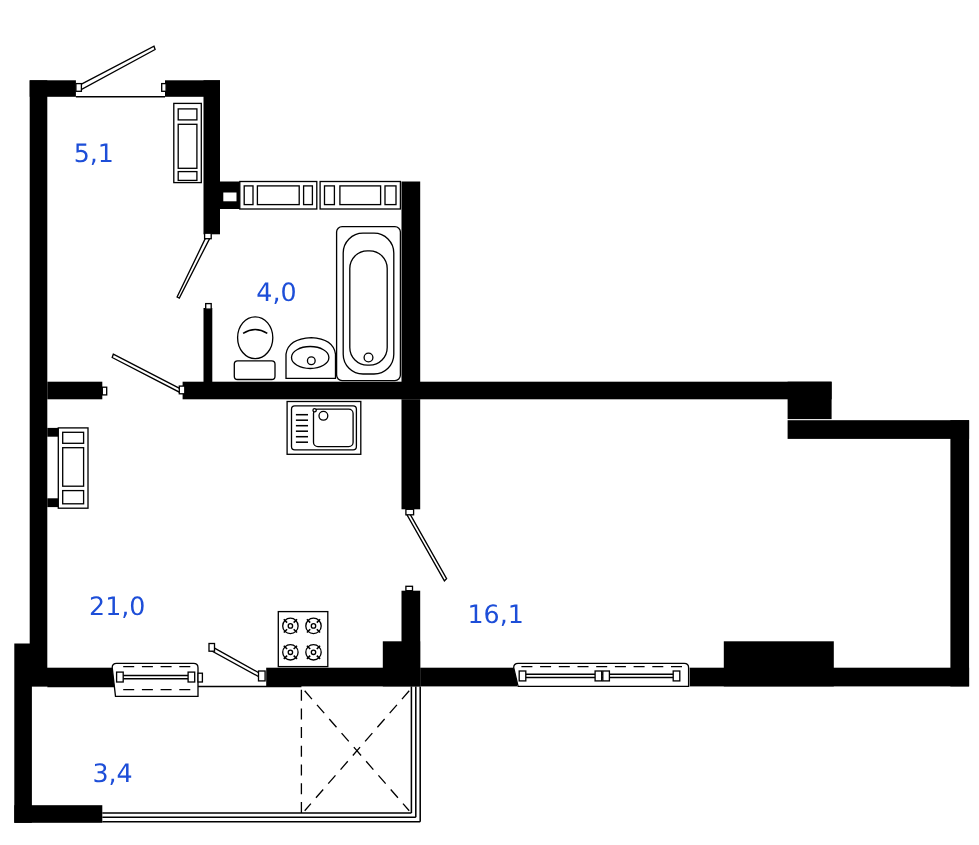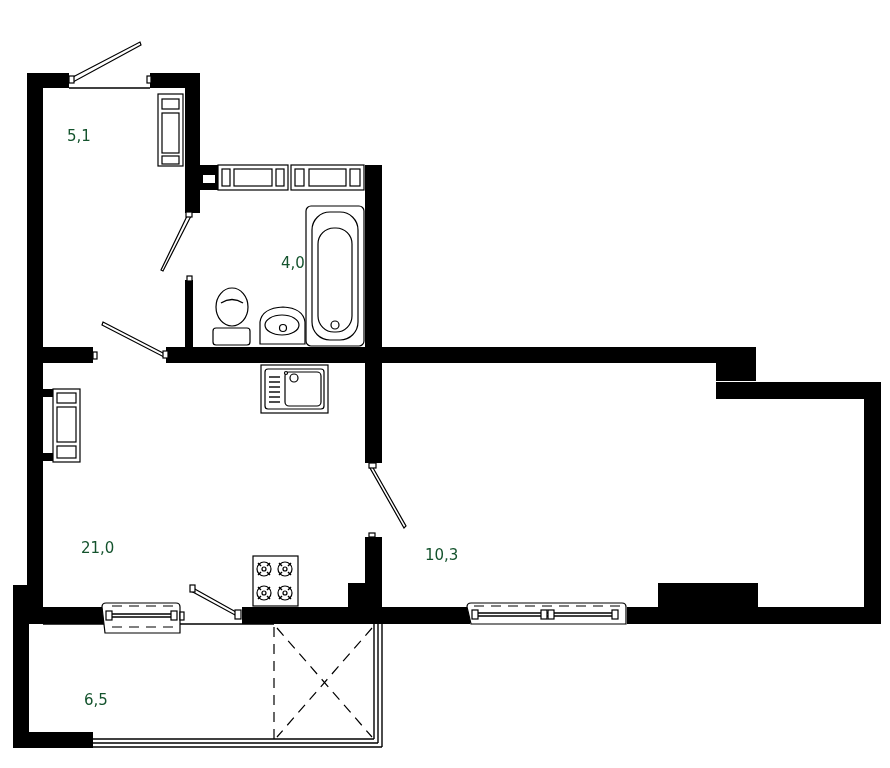--- a/index.html
+++ b/index.html
@@ -6,22 +6,22 @@
     body { width: 890px; height: 768px; overflow: hidden; position: relative; }
     #plan { position: absolute; left: 0; top: 0; width: 890px; height: 768px; }
     .wall { fill: #000000; }
     .line { fill: none; stroke: #000000; stroke-width: 1.4; }
     .thin { fill: #ffffff; stroke: #000000; stroke-width: 1.2; }
     .dash { fill: none; stroke: #000000; stroke-width: 1.2; stroke-dasharray: 10 7; }
     .door { fill: #ffffff; stroke: #000000; stroke-width: 1.2; }
     .area-label {
       position: absolute;
       font-family: "DejaVu Sans", sans-serif;
-      font-size: 15px;
-      color: #14532d;
+      font-size: 23px;
+      color: #1d4ed8;
       letter-spacing: 0px;
       line-height: 1;
     }
   </style>
 </head>
 <body>
 
 <svg id="plan" viewBox="0 0 890 768" xmlns="http://www.w3.org/2000/svg">
 
   <g>
@@ -222,16 +222,16 @@
     <line class="line" x1="476" y1="613" x2="618" y2="613"></line>
     <line class="line" x1="476" y1="616" x2="618" y2="616"></line>
     <rect class="thin" x="472" y="610" width="6" height="9"></rect>
     <rect class="thin" x="541" y="610" width="6" height="9"></rect>
     <rect class="thin" x="548" y="610" width="6" height="9"></rect>
     <rect class="thin" x="612" y="610" width="6" height="9"></rect>
   </g>
 </svg>
 
 <div class="area-label" style="left:67px; top:129px;">5,1</div>
-<div class="area-label" style="left:233px; top:256px;margin-left:48px;">4,0</div>
+<div class="area-label" style="left:233px; top:256px;">4,0</div>
 <div class="area-label" style="left:81px; top:541px;">21,0</div>
-<div class="area-label" style="left:425px; top:548px;">10,3</div>
-<div class="area-label" style="left:84px; top:693px;">6,5</div>
+<div class="area-label" style="left:425px; top:548px;">16,1</div>
+<div class="area-label" style="left:84px; top:693px;">3,4</div>
 
 </body></html>

